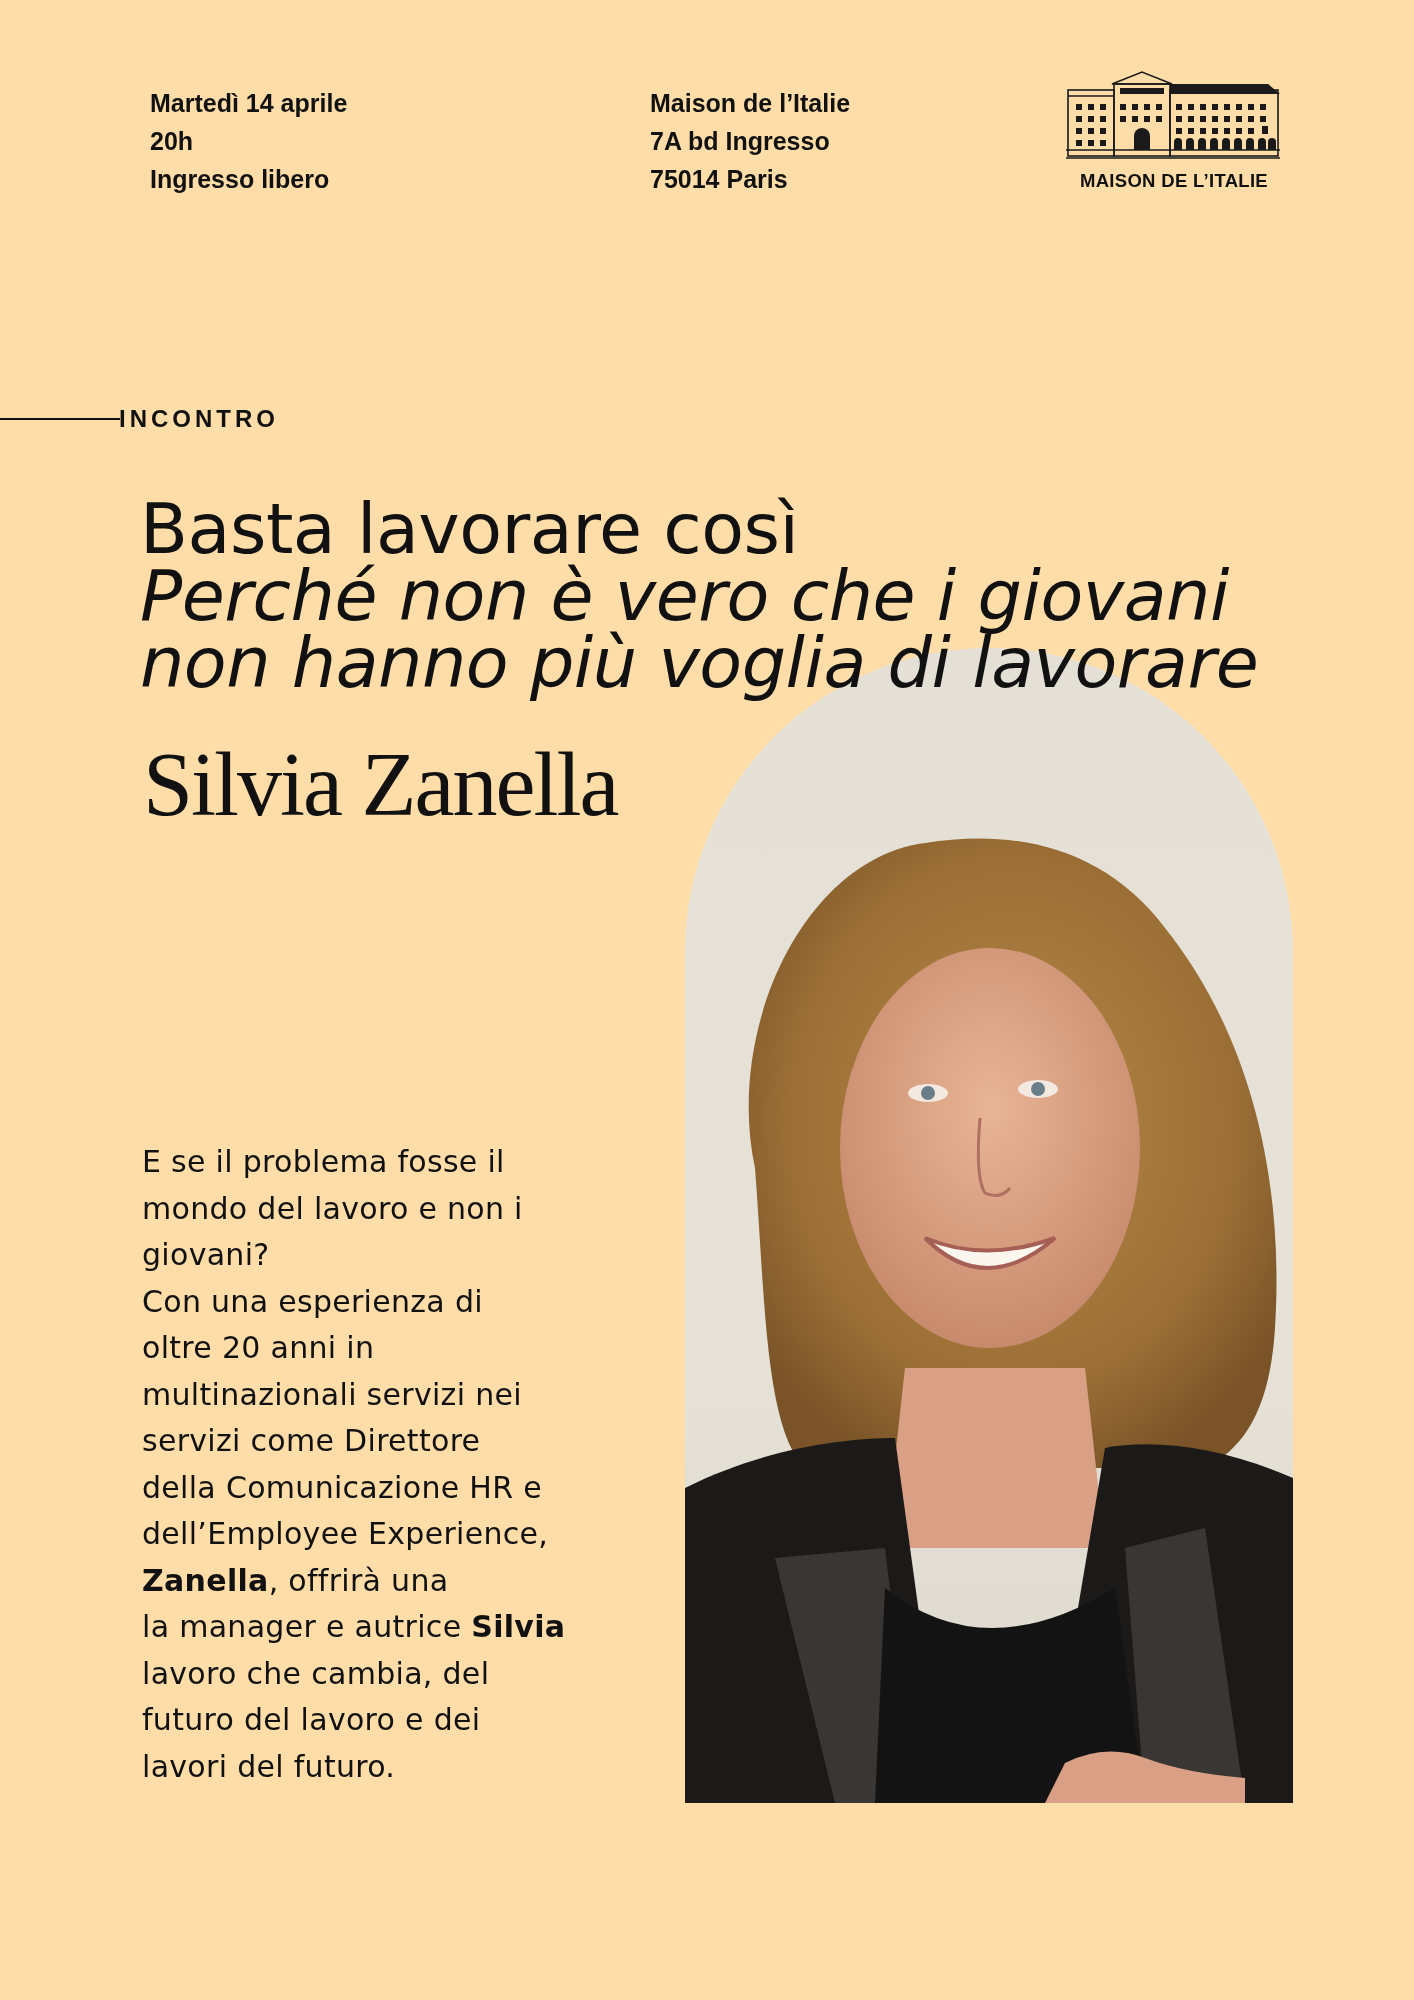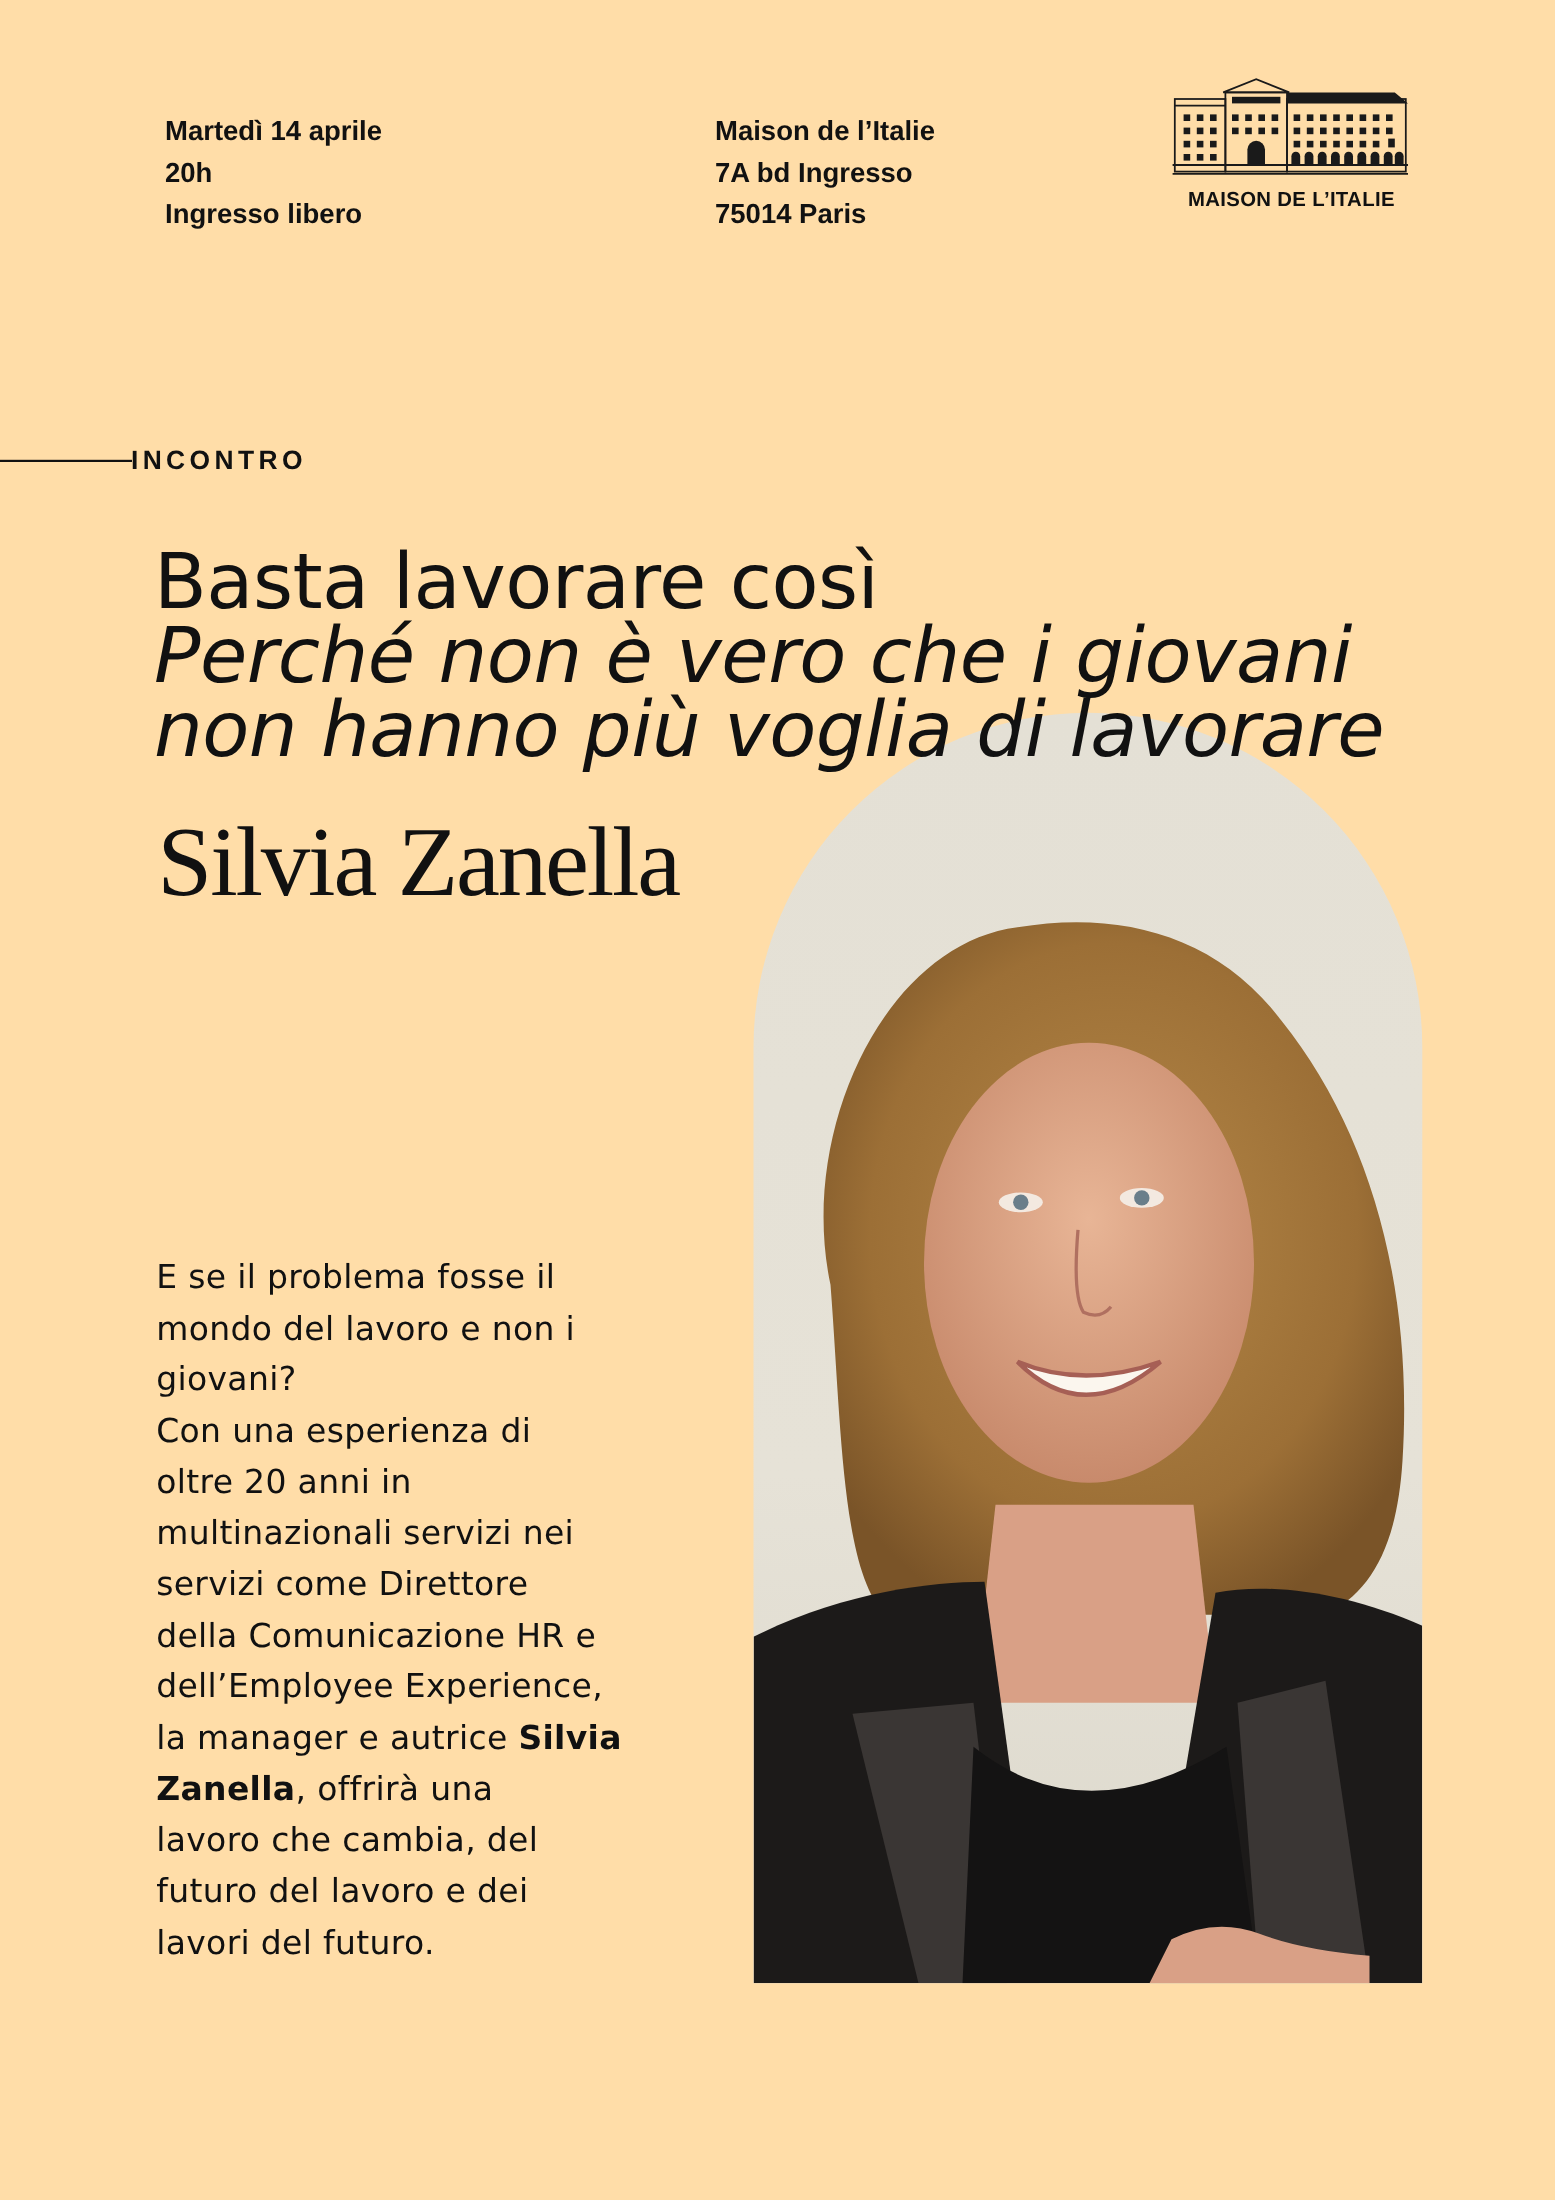--- a/index.html
+++ b/index.html
@@ -1,21 +1,21 @@
 <!DOCTYPE html>
 <html><head>
 <meta charset="utf-8">
 <style>
   html, body { margin: 0; padding: 0; }
   body {
     width: 1414px; height: 2000px; position: relative; overflow: hidden;
     background: #FFDDA8; color: #111;
     font-family: "Liberation Sans", "DejaVu Sans", sans-serif;
   }
-  .info { position: absolute; top: 84px; font-weight: 700; font-size: 25px; line-height: 38px; margin-top: 16px; }
+  .info { position: absolute; top: 84px; font-weight: 700; font-size: 25px; line-height: 38px; }
   .info div { white-space: nowrap; }
   .info-left { left: 150px; }
   .info-mid { left: 650px; }
   .logo { position: absolute; left: 1064px; top: 70px; width: 220px; }
   .logo svg { display: block; }
   .logo-text { font-weight: 700; font-size: 18.5px; letter-spacing: 0.3px; margin-top: 4px; white-space: nowrap; text-align: center; }
 
   .kicker-line { position: absolute; left: 0; top: 418px; width: 120px; height: 2px; background: #111; }
   .kicker { position: absolute; left: 119px; top: 405px; font-weight: 700; font-size: 24px; letter-spacing: 4px; }
 
@@ -183,18 +183,18 @@
 <div class="body-text">
   <div>E se il problema fosse il</div>
   <div>mondo del lavoro e non i</div>
   <div>giovani?</div>
   <div>Con una esperienza di</div>
   <div>oltre 20 anni in</div>
   <div>multinazionali servizi nei</div>
   <div>servizi come Direttore</div>
   <div>della Comunicazione HR e</div>
   <div>dell’Employee Experience,</div>
+  <div><b>Zanella</b><span>, offrirà una</span></div>
   <div><span style="white-space:pre">la manager e autrice </span><b>Silvia</b></div>
-  <div><b>Zanella</b><span>, offrirà una</span></div>
   <div>lavoro che cambia, del</div>
   <div>futuro del lavoro e dei</div>
   <div>lavori del futuro.</div>
 </div>
 
 </body></html>

